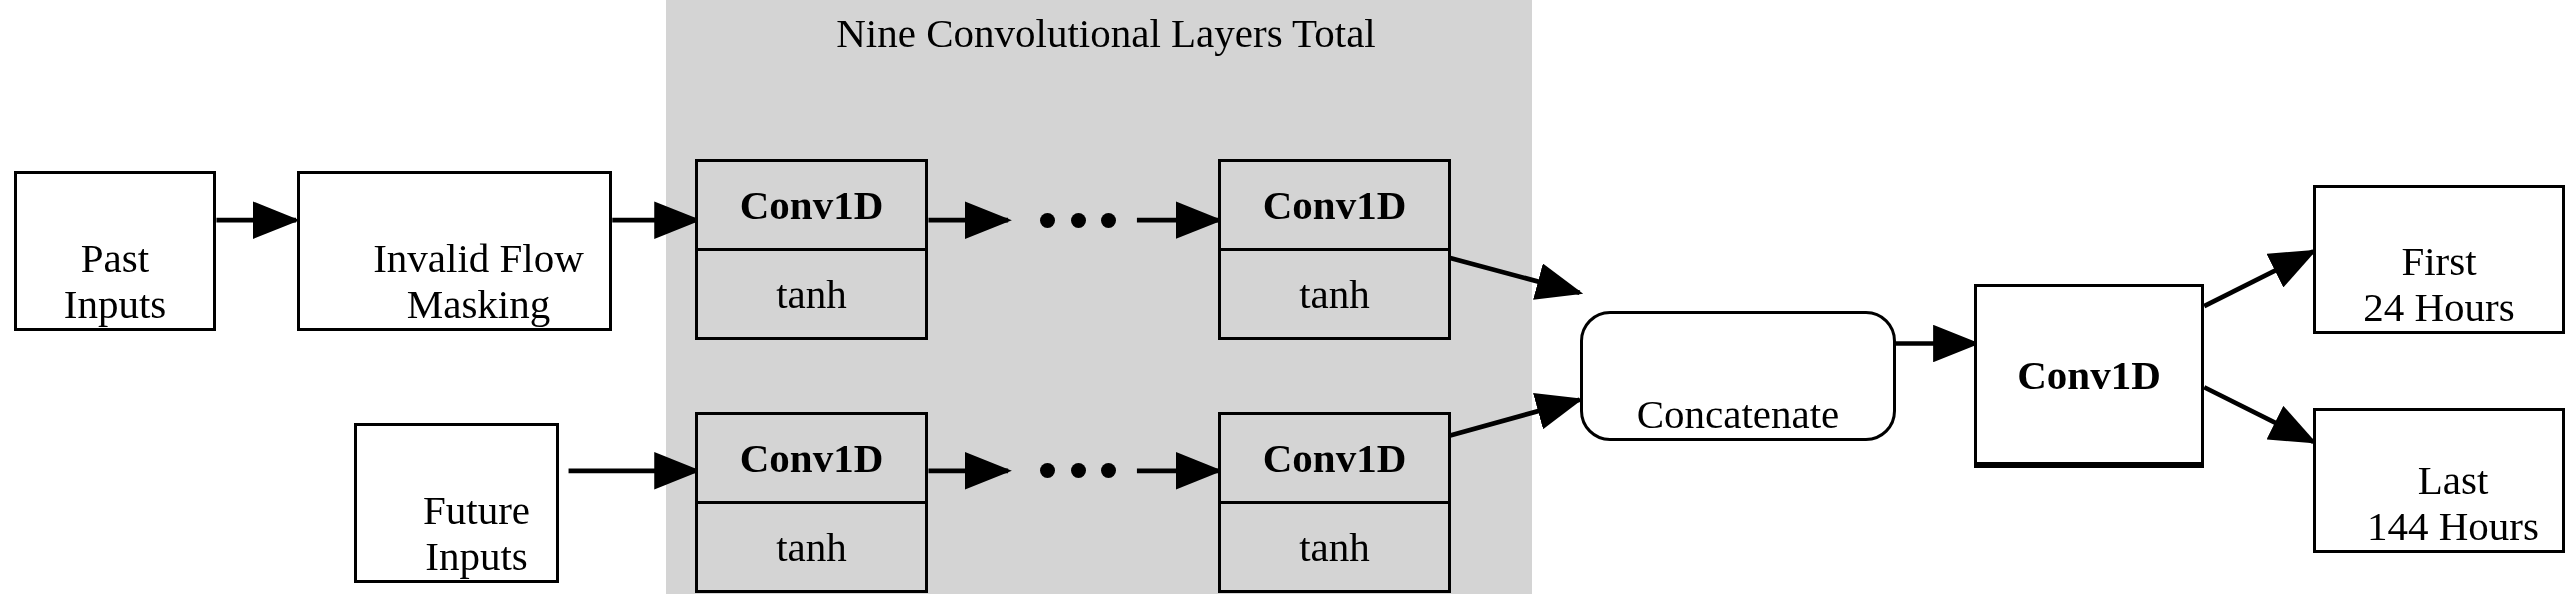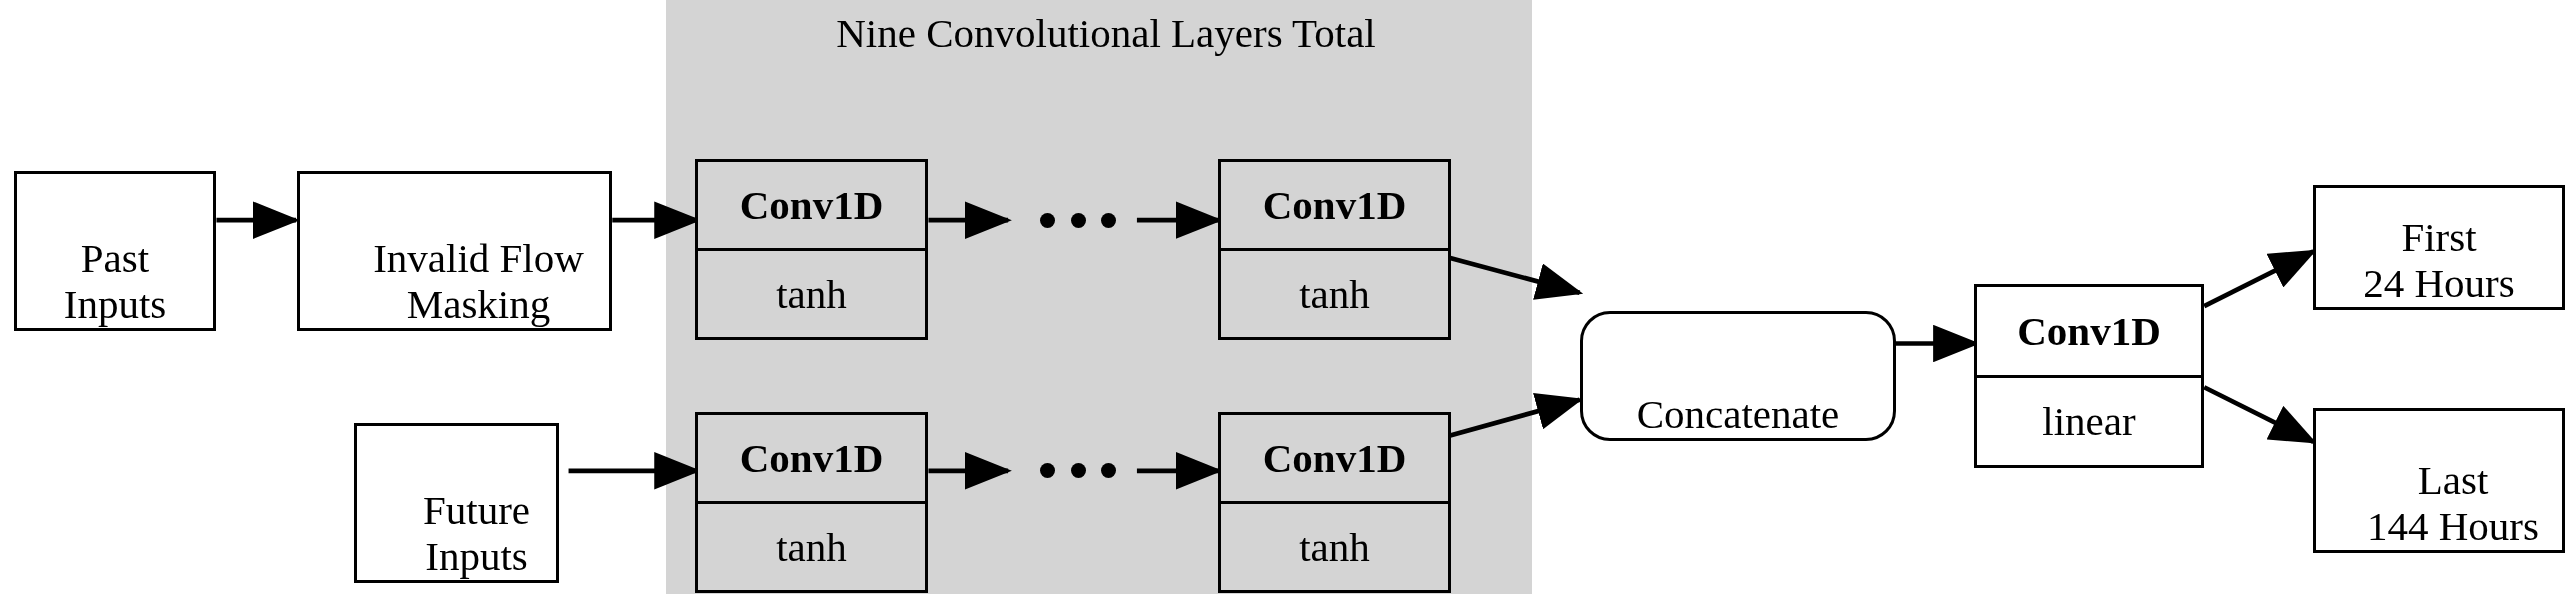--- a/index.html
+++ b/index.html
@@ -163,24 +163,23 @@
     <div class="split-top">Conv1D</div>
     <div class="split-bottom">tanh</div>
   </div>
 
   <div class="node white" style="left:1580px; top:279px; width:316px; height:130px;border-radius:30px;">
     <div class="node-label">Concatenate</div>
   </div>
 
   <div class="node white" style="left:1974px; top:252px; width:230px; height:184px;">
     <div class="split-top">Conv1D</div>
-    <div class="split-bottom">linear</div>
   </div>
 
-  <div class="node white" style="left:2313px; top:153px; width:252px; height:125px;">
+  <div class="node white" style="left:2313px; top:153px; width:252px; height:149px;">
     <div class="node-label">First
 24 Hours</div>
   </div>
 
   <div class="node white" style="left:2313px; top:376px; width:252px; height:145px;padding-left:28px;">
     <div class="node-label">Last
 144 Hours</div>
   </div>
 
 </div>

